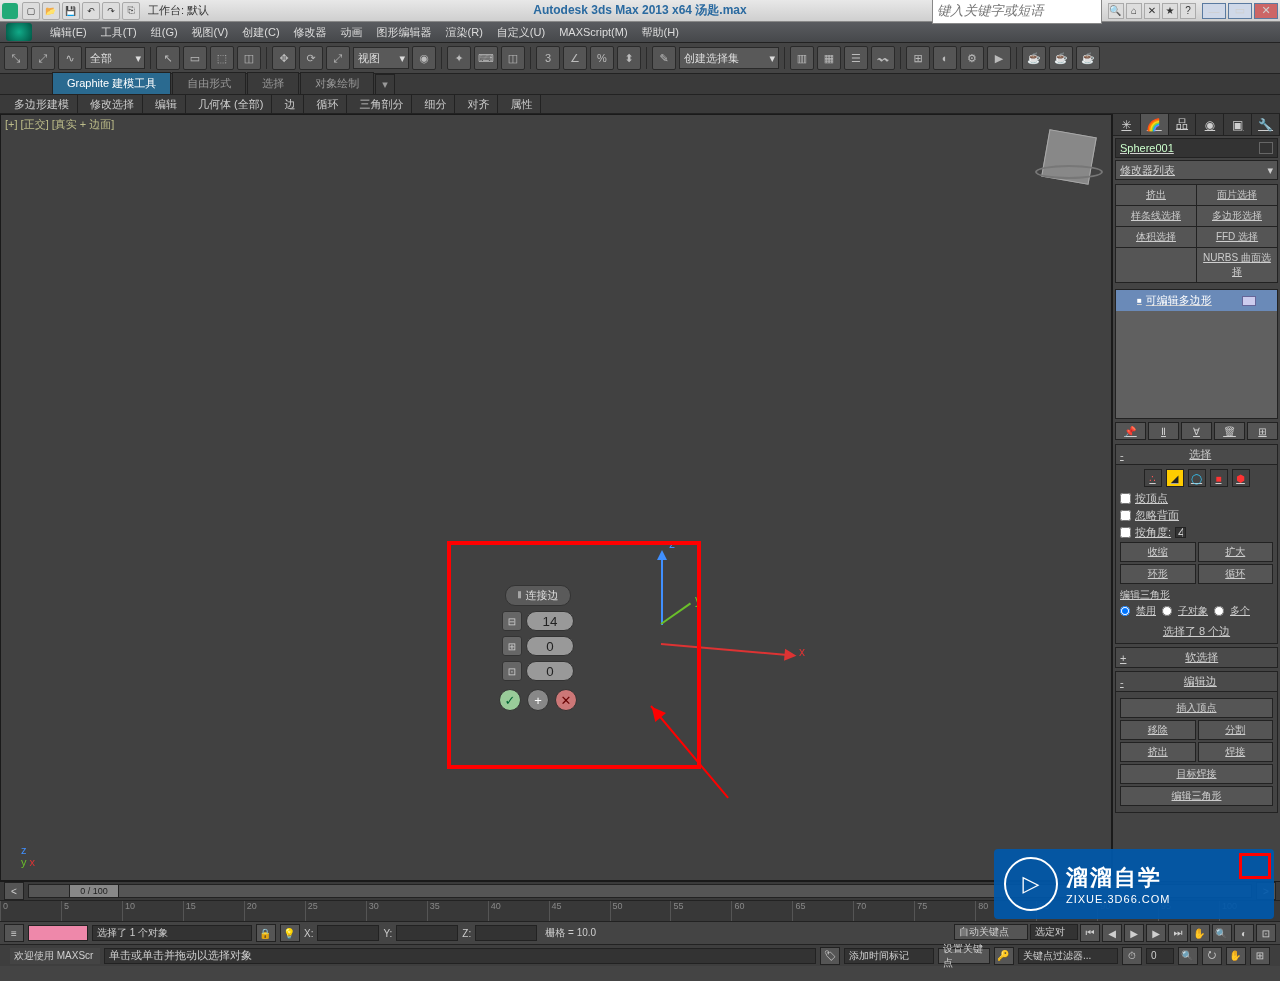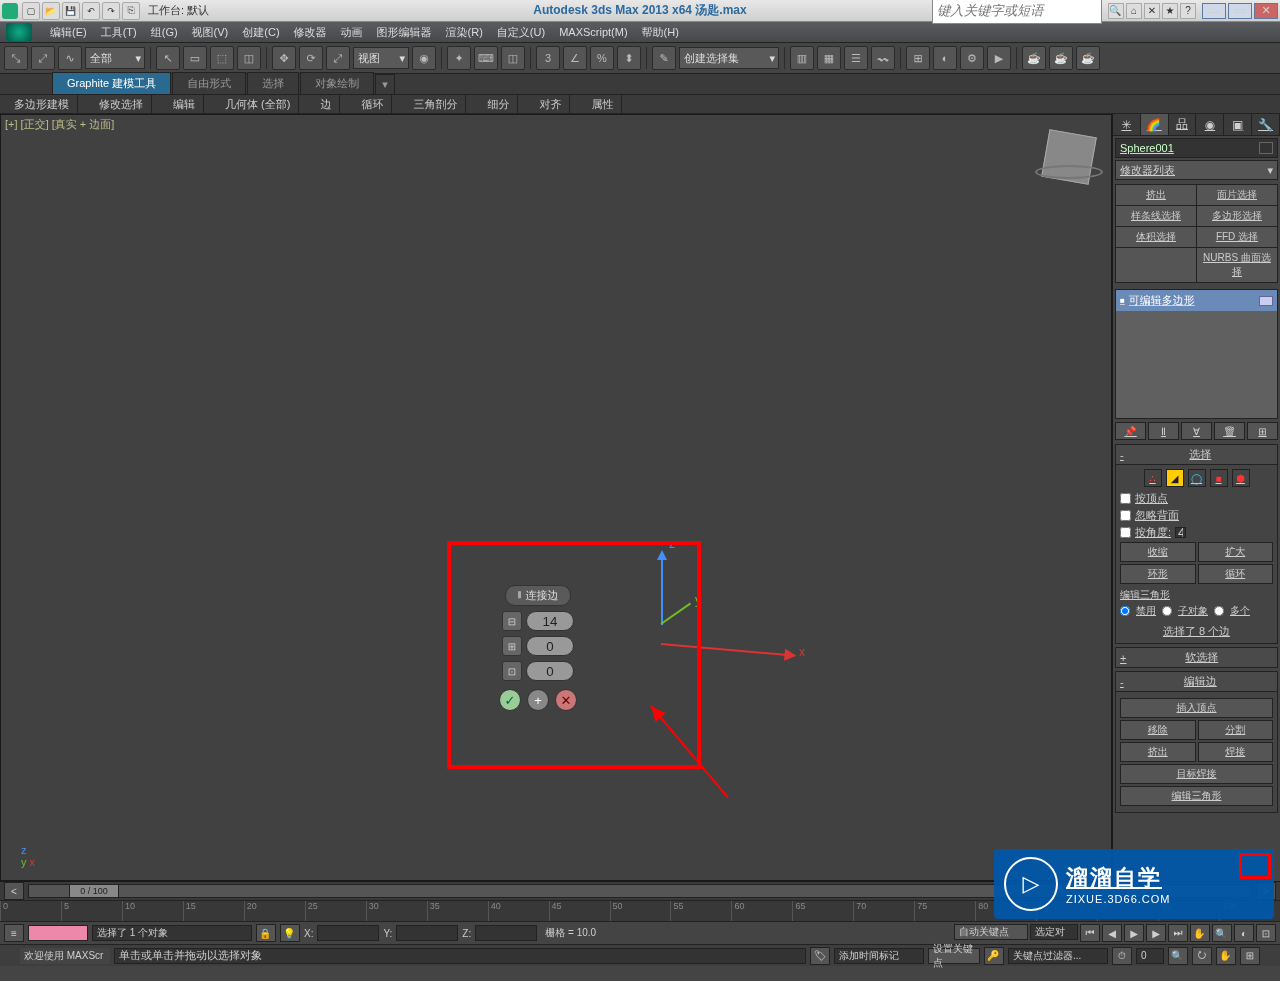--- a/index.html
+++ b/index.html
@@ -20,21 +20,21 @@
 .menubar .logo{width:26px;height:18px;background:radial-gradient(circle,#1a8,#054);border-radius:3px;margin-right:4px;}
 .menubar span{cursor:default;}
 .toolbar1 { height: 32px; background:#444; border-top:1px solid #222; border-bottom:1px solid #222; display:flex; align-items:center; padding:0 4px; gap:3px;}
 .tbtn { width:24px;height:24px;background:#555;border:1px solid #2a2a2a;border-radius:2px;display:flex;align-items:center;justify-content:center;font-size:11px;color:#bbb;}
 .tsep{width:1px;height:22px;background:#2a2a2a;margin:0 2px;}
 .tdrop{height:22px;background:#595959;border:1px solid #2a2a2a;color:#ddd;padding:0 14px 0 4px;display:flex;align-items:center;position:relative;}
 .tdrop::after{content:"▾";position:absolute;right:3px;}
 .ribbon-tabs{height:20px;background:#3a3a3a;display:flex;align-items:flex-end;padding-left:12px;}
 .ribbon-tabs .rtab{padding:3px 14px;background:#3a3a3a;color:#999;border:1px solid #222;border-bottom:none;margin-right:1px;}
 .ribbon-tabs .rtab.active{background:#2a6a90;color:#fff;margin-left:40px;}
-.ribbon-sub{height:20px;background:#3a3a3a;display:flex;align-items:center;padding-left:6px;gap:13px;border-top:1px solid #222;border-bottom:1px solid #222;}
+.ribbon-sub{height:20px;background:#3a3a3a;display:flex;align-items:center;padding-left:6px;gap:4px;border-top:1px solid #222;border-bottom:1px solid #222;}
 .ribbon-sub span{padding:2px 8px;color:#ccc;border-right:1px solid #222;}
 .main{display:flex;height:calc(981px - 22px - 20px - 32px - 20px - 20px - 100px);text-decoration:underline;}
 .viewport{flex:1;background:#414141;position:relative;border:1px solid #1a1a1a;}
 .vplabel{position:absolute;top:2px;left:4px;color:#bdbd8a;font-size:11px;}
 .spoon-area{position:absolute;inset:0;}
 .gizmo-z{position:absolute;left:660px;top:440px;width:2px;height:70px;background:#4090ff;}
 .gizmo-z::before{content:"";position:absolute;top:-10px;left:-4px;border:5px solid transparent;border-bottom:10px solid #4090ff;}
 .gizmo-z-lbl{position:absolute;left:668px;top:422px;color:#4090ff;font-size:12px;}
 .gizmo-y{position:absolute;left:660px;top:508px;width:36px;height:2px;background:#6abf2a;transform:rotate(-35deg);transform-origin:left;}
 .gizmo-y-lbl{position:absolute;left:694px;top:478px;color:#6abf2a;font-size:12px;}
@@ -62,21 +62,21 @@
 .cmdpanel{width:168px;background:#444;border-left:1px solid #1a1a1a;display:flex;flex-direction:column;}
 .cp-icons{height:22px;display:flex;background:#3a3a3a;border-bottom:1px solid #222;}
 .cp-icons div{flex:1;display:flex;align-items:center;justify-content:center;border-right:1px solid #222;font-size:12px;}
 .cp-icons div.active{background:#555;}
 .cp-name{height:20px;background:#333;border:1px solid #222;margin:2px;padding:0 4px;display:flex;align-items:center;color:#cfc;}
 .cp-mod{height:20px;background:#555;border:1px solid #222;margin:0 2px;padding:0 4px;display:flex;align-items:center;position:relative;}
 .cp-mod::after{content:"▾";position:absolute;right:4px;}
 .cp-grid{display:grid;grid-template-columns:1fr 1fr;gap:1px;margin:4px 2px;background:#222;padding:1px;}
 .cp-grid div{background:#555;text-align:center;padding:3px 2px;font-size:10px;color:#ccc;}
 .cp-stack{height:130px;background:#606060;margin:2px;border:1px solid #222;}
-.cp-stack-item{background:#6a8ab8;color:#fff;padding:3px 4px;display:flex;align-items:center;gap:4px;}
+.cp-stack-item{background:#6a8ab8;color:#fff;padding:3px 21px;display:flex;align-items:center;gap:4px;}
 .cp-stack-item::before{content:"■";font-size:8px;}
 .cp-stack-item .lamp{margin-left:auto;width:14px;height:10px;background:#cce;border:1px solid #669;}
 .cp-stackbtns{display:flex;margin:1px 2px;gap:2px;}
 .cp-stackbtns div{flex:1;height:18px;background:#555;border:1px solid #222;display:flex;align-items:center;justify-content:center;font-size:10px;}
 .rollout-head{background:#4a4a4a;border:1px solid #222;margin:3px 2px 0 2px;padding:2px 4px;display:flex;align-items:center;}
 .rollout-head.collapsed::before{content:"+";margin-right:4px;}
 .rollout-head::before{content:"-";margin-right:4px;}
 .rollout-body{background:#444;margin:0 2px;padding:4px;border:1px solid #222;border-top:none;}
 .sel-icons{display:flex;gap:4px;justify-content:center;margin-bottom:4px;}
 .sel-icons span{width:18px;height:18px;border:1px solid #222;display:flex;align-items:center;justify-content:center;font-size:10px;}
@@ -97,26 +97,26 @@
 .timeslider{height:18px;background:#3a3a3a;display:flex;align-items:center;padding:0 4px;gap:4px;}
 .timeslider .slide{flex:1;height:14px;background:#555;border:1px solid #222;position:relative;}
 .timeslider .slide .thumb{position:absolute;left:40px;top:-1px;width:50px;height:14px;background:#888;border:1px solid #222;display:flex;align-items:center;justify-content:center;font-size:9px;color:#222;}
 .trackbar{height:22px;background:#383838;border-top:1px solid #222;border-bottom:1px solid #222;position:relative;}
 .ruler{position:absolute;inset:0;display:flex;}
 .ruler span{flex:1;border-left:1px solid #555;font-size:9px;color:#888;padding-left:2px;}
 .statusbar{height:22px;display:flex;align-items:center;background:#444;padding:0 4px;gap:4px;}
 .sb-btn{width:20px;height:18px;background:#555;border:1px solid #222;display:flex;align-items:center;justify-content:center;font-size:10px;}
 .sb-field{height:16px;background:#333;border:1px solid #222;padding:0 4px;display:flex;align-items:center;font-size:10px;}
 .sb-label{color:#ccc;font-size:10px;}
-.statusbar2{height:22px;display:flex;align-items:center;background:#3e3e3e;padding:0 20px;gap:4px;border-top:1px solid #222;}
+.statusbar2{height:22px;display:flex;align-items:center;background:#3e3e3e;padding:0 10px;gap:4px;border-top:1px solid #222;}
 .prompt{flex:1;background:#333;border:1px solid #222;height:16px;padding:0 4px;display:flex;align-items:center;}
 .watermark{position:absolute;right:6px;bottom:62px;width:280px;height:70px;background:rgba(0,88,170,0.92);border-radius:4px;display:flex;align-items:center;padding:4px 10px;gap:8px;}
 .watermark .wm-icon{width:54px;height:54px;border:2px solid #fff;border-radius:50%;display:flex;align-items:center;justify-content:center;color:#fff;font-size:22px;}
 .watermark .wm-text{color:#fff;display:flex;flex-direction:column;}
-.watermark .wm-text .big{font-size:22px;font-weight:bold;letter-spacing:2px;text-decoration:underline;}
+.watermark .wm-text .big{font-size:22px;font-weight:bold;letter-spacing:2px;}
 .watermark .wm-text .small{font-size:11px;letter-spacing:1px;}
 .red-small{position:absolute;right:9px;bottom:102px;width:32px;height:26px;border:3px solid #f00;}
 </style>
 </head>
 <body>
 
 <div class="titlebar">
   <div class="app-icon"></div>
   <div class="qat">
     <div class="btn">▢</div>

